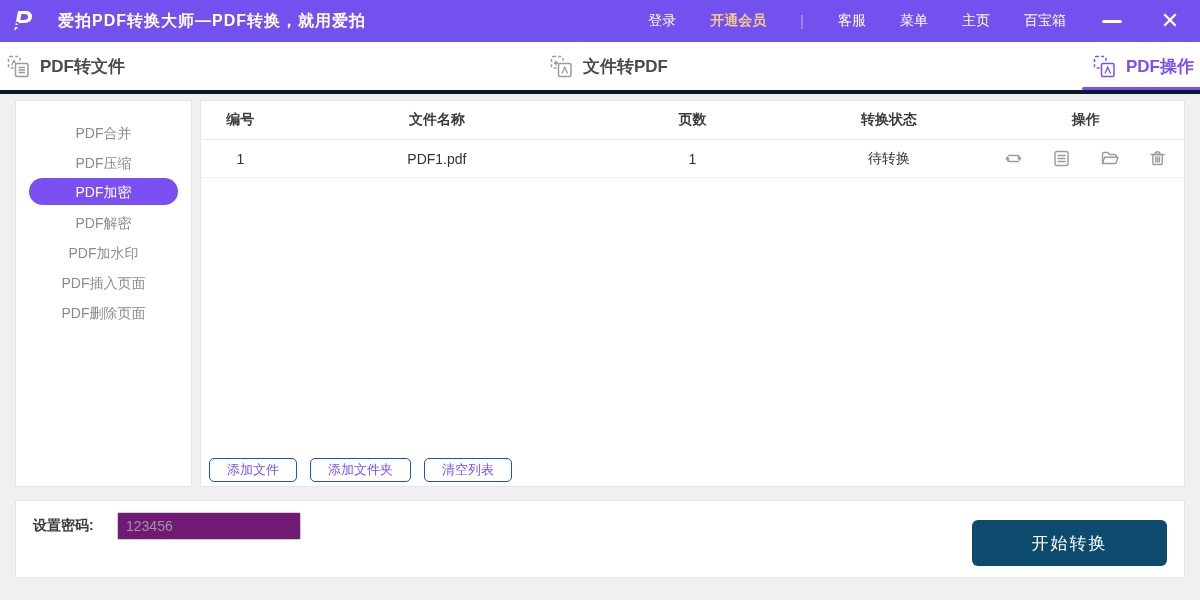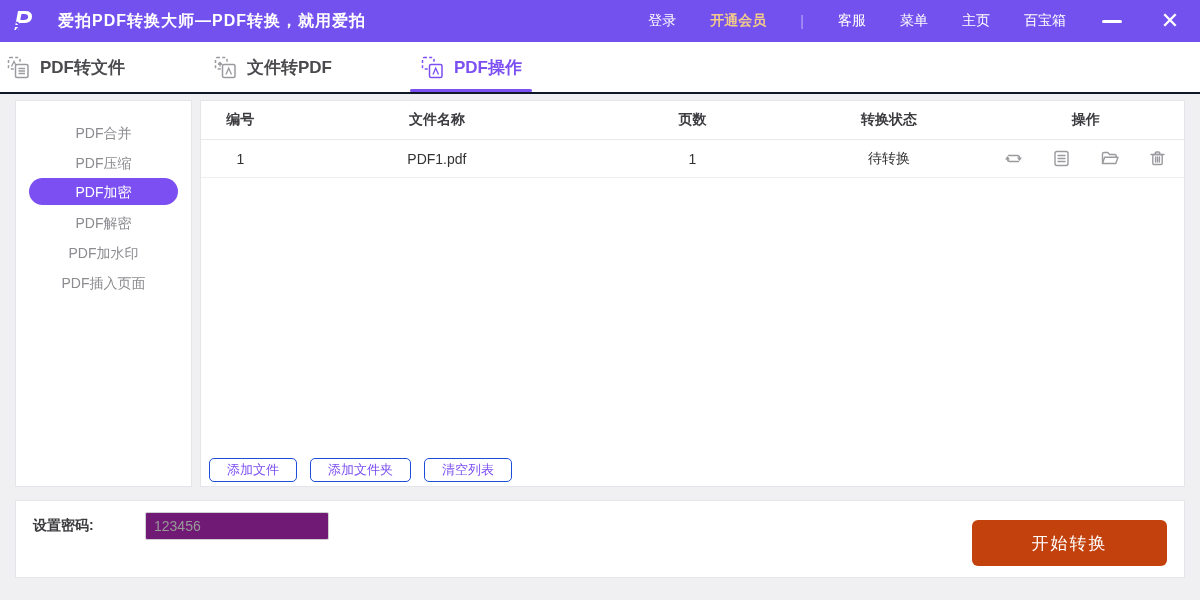--- a/index.html
+++ b/index.html
@@ -17,21 +17,21 @@
   .tb-right { margin-left:auto; display:flex; align-items:center; gap:34px; padding-right:18px; }
   .tb-item { font-size:14px; color:#fff; cursor:pointer; white-space:nowrap; }
   .tb-vip { color:#f0c98b; font-weight:700; }
   .tb-sep { color:#b7a9f7; font-size:14px; }
   .win-btn { width:24px; height:24px; display:flex; align-items:center; justify-content:center; cursor:pointer; }
   .min-glyph { display:block; width:20px; height:0; border-top:3px solid #fff; border-radius:2px; }
   .close-glyph { font-size:22px; line-height:1; color:#fff; font-weight:400; }
 
   
   .tabbar { position:absolute; left:0; top:42px; width:1200px; height:52px; background:#fff;
-    border-bottom:2px solid #0f172a; display:flex; align-items:stretch; justify-content:flex-start; gap:76px; }
+    border-bottom:4px solid #0f172a; display:flex; align-items:stretch; justify-content:space-between; gap:76px; }
   .tab { display:flex; align-items:center; gap:9px; font-size:17px; font-weight:700; color:#4a4a4e;
     cursor:pointer; position:relative; padding:0 6px; }
   .tab .tab-ic { display:block; }
   .tab.active { color:#7c4ff2; }
   .tab.active::after { content:""; position:absolute; left:-4px; right:-4px; bottom:0; height:3px;
     background:#7c4ff2; border-radius:2px; }
 
   
   .sidebar-card { position:absolute; left:15px; top:100px; width:177px; height:387px;
     background:#fff; border:1px solid #e5e5e9; padding-top:17px; }
@@ -58,33 +58,33 @@
   .op-icon { cursor:pointer; display:flex; }
 
   
   .list-actions { position:absolute; left:8px; bottom:4px; display:flex; gap:13px; }
   .ghost-btn { height:24px; padding:0 17px; border:1px solid #1d4ed8; border-radius:5px;
     background:#fff; color:#7c4ff2; font-size:13px; display:flex; align-items:center; cursor:pointer;
     font-family:Liberation Serif, serif; }
 
   
   .f-row { display:flex; align-items:center; }
-  .f-row1 { margin-top:1px; height:28px;gap:28px; }
+  .f-row1 { margin-top:1px; height:28px; }
   .f-row2 { margin-top:7px; height:22px; }
   .f-label { font-size:14px; font-weight:700; color:#3c3c40; width:84px; }
   .pwd-input { width:184px; height:28px; border:1px solid #cfcfd4; border-radius:2px;
     font-size:14px; color:#999; padding:0 8px; outline:none; font-family:inherit; background:#701a75; }
   .radio-group { display:flex; align-items:center; gap:8px; cursor:pointer; margin-right:22px; }
   .radio-circle { width:17px; height:17px; border-radius:50%; border:1px solid #c2c2c8;
     background:#fff; display:flex; align-items:center; justify-content:center; }
   .radio-circle.checked { background:#7c4ff2; border-color:#7c4ff2; }
   .radio-label { font-size:14px; color:#333; }
   .radio-label.accent { color:#7c4ff2; }
   .start-btn { position:absolute; right:17px; top:19px; width:195px; height:46px;
-    background:#c2410c; color:#fff; font-size:17px; border:none; border-radius:6px;
+    background:#0c4a6e; color:#fff; font-size:17px; border:none; border-radius:6px;
     cursor:pointer; font-family:inherit; letter-spacing:2px; }
 </style>
 </head>
 <body>
 
 <div class="app">
 
   <div class="titlebar">
     <div class="logo">
       <span class="logo-p">P</span>
@@ -139,20 +139,21 @@
     </div>
   </div>
 
   <div class="sidebar-card">
     <div class="side-item">PDF合并</div>
     <div class="side-item">PDF压缩</div>
     <div class="side-item active">PDF加密</div>
     <div class="side-item">PDF解密</div>
     <div class="side-item">PDF加水印</div>
     <div class="side-item">PDF插入页面</div>
+    <div class="side-item">PDF删除页面</div>
   </div>
 
   <div class="main-card">
     <div class="tbl-head">
       <div class="cell">编号</div>
       <div class="cell">文件名称</div>
       <div class="cell">页数</div>
       <div class="cell">转换状态</div>
       <div class="cell">操作</div>
     </div>

